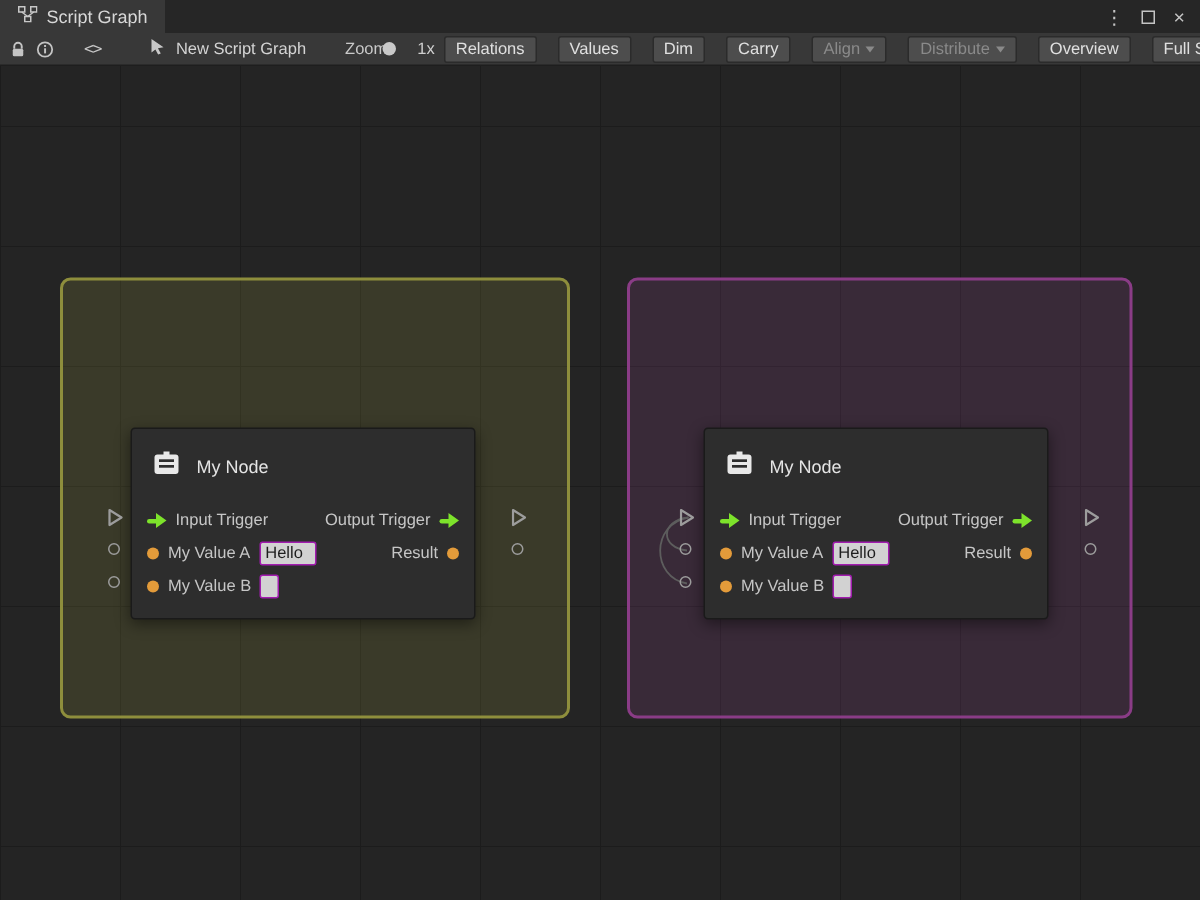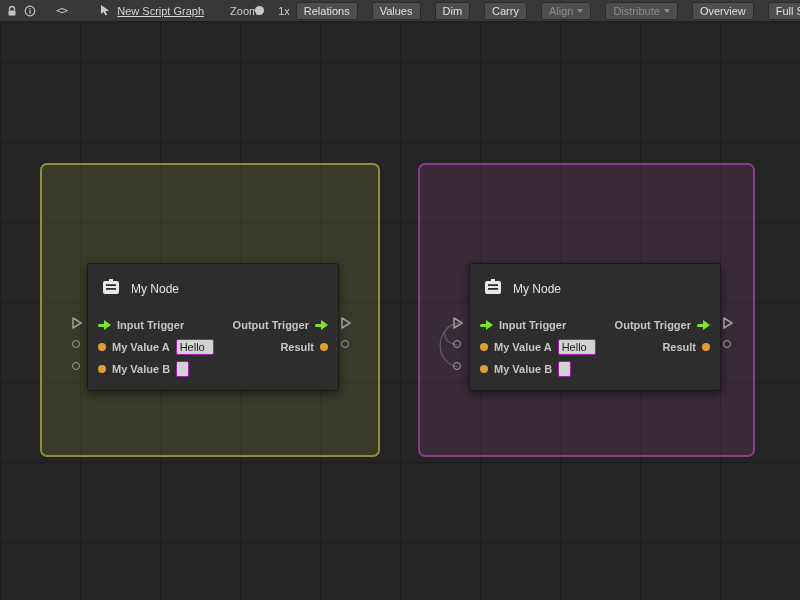--- a/index.html
+++ b/index.html
@@ -17,21 +17,21 @@
 
   
   .toolbar { height:22px; background:#383838; border-bottom:1px solid #1e1e1e;
     display:flex; align-items:center; padding:0 6px; gap:6px; font-size:11px;
     color:#cfcfcf; white-space:nowrap; overflow:hidden; }
   .tb-icon { display:inline-flex; align-items:center; justify-content:center;
     width:18px; height:18px; }
   .tb-sep { width:1px; height:14px; background:#2a2a2a; margin:0 4px; }
   .code-glyph { font-family:"DejaVu Sans Mono", monospace; font-size:11px;
     color:#c9c9c9; letter-spacing:-1px; }
-  .graph-ref { display:flex; align-items:center; gap:6px; margin-left:26px; color:#d4d4d4;text-decoration:underline; }
+  .graph-ref { display:flex; align-items:center; gap:6px; margin-left:26px; color:#d4d4d4; }
   .zoom-label { margin-left:20px; color:#c9c9c9; }
   .zoom-slider { position:relative; width:78px; height:12px; margin:0 4px; }
   .zoom-slider .track { position:absolute; left:0; right:0; top:5px; height:2px;
     background:#5c5c5c; border-radius:1px; }
   .zoom-slider .knob { position:absolute; right:4px; top:1px; width:9px; height:9px;
     border-radius:50%; background:#c9c9c9; }
   .tb-buttons { display:flex; align-items:center; gap:14px; margin-left:auto; }
   .tb-btn { height:18px; display:inline-flex; align-items:center; gap:4px; padding:0 7px;
     background:#4d4d4d; border:1px solid #2b2b2b; border-radius:2px; color:#e0e0e0;
     font-size:11px; font-family:inherit; }
@@ -50,28 +50,28 @@
   .group { position:absolute; border-radius:7px; border:2px solid; }
   .group-header { height:22px; line-height:22px; padding:0 9px; font-size:12px;
     color:#eaeaea; border-radius:4px 4px 0 0; }
   .group-before { left:40px; top:141px; width:340px; height:294px;
     border-color:#8e8e3c; background:rgba(158,158,64,0.18); }
   .group-before .group-header { background:#8a8a3c; }
   .group-after { left:418px; top:141px; width:337px; height:294px;
     border-color:#8a3c86; background:rgba(168,72,162,0.16); }
   .group-after .group-header { background:#833a80; }
 
-  .node { position:absolute; width:252px; height:128px; background:#2d2d2d;
+  .node { position:absolute; width:230px; height:128px; background:#2d2d2d;
     border:1px solid #1a1a1a; border-radius:3px; box-shadow:0 3px 10px rgba(0,0,0,0.45); }
   .node-header { height:50px; display:flex; align-items:center; gap:10px; padding:0 13px; }
   .node-title { font-size:12px; color:#e4e4e4; }
   .port-row { height:22px; display:flex; align-items:center;
     justify-content:space-between; padding:0 10px; }
   .pl, .pr { display:flex; align-items:center; gap:6px; }
-  .plabel { font-size:11px; color:#c6c6c6;font-weight:bold; }
+  .plabel { font-size:11px; color:#c6c6c6; }
 
   .flow-arrow { position:relative; width:13px; height:10px; display:inline-block; flex:none; }
   .flow-arrow::before { content:""; position:absolute; left:0; top:3.5px; width:8px;
     height:3px; background:#7de32b; border-radius:1.5px; }
   .flow-arrow::after { content:""; position:absolute; left:6px; top:0;
     border-left:7px solid #7de32b; border-top:5px solid transparent;
     border-bottom:5px solid transparent; }
   .value-dot { width:8px; height:8px; border-radius:50%; background:#e39b3a;
     display:inline-block; flex:none; }
 
@@ -83,20 +83,38 @@
   .out-port { position:absolute; line-height:0; }
   .out-circ { width:8px; height:8px; border:1.5px solid #9c9c9c; border-radius:50%;
     display:inline-block; background:transparent; }
   .wires { position:absolute; }
 </style>
 </head>
 <body>
 
 <div class="window">
 
+  <div class="tabbar">
+    <div class="tab">
+      <span class="tab-icon">
+        <svg width="13" height="11" viewBox="0 0 13 11">
+          <rect x="0.5" y="0.5" width="4" height="3.5" fill="none" stroke="#c8c8c8"></rect>
+          <rect x="8.5" y="0.5" width="4" height="3.5" fill="none" stroke="#c8c8c8"></rect>
+          <rect x="4.5" y="7" width="4" height="3.5" fill="none" stroke="#c8c8c8"></rect>
+          <path d="M2.5 4 L6.5 7 M10.5 4 L6.5 7" stroke="#c8c8c8" fill="none"></path>
+        </svg>
+      </span>
+      <span class="tab-label">Script Graph</span>
+    </div>
+    <div class="win-controls">
+      <span>⋮</span>
+      <span class="maxbox"></span>
+      <span>×</span>
+    </div>
+  </div>
 
   <div class="toolbar">
     <span class="tb-icon">
       <svg width="12" height="12" viewBox="0 0 12 12">
         <path d="M3.5 5.5 V4 a2.5 2.5 0 0 1 5 0 v1.5" stroke="#c4c4c4" fill="none" stroke-width="1.3"></path>
         <rect x="2.5" y="5.5" width="7" height="5" rx="1" fill="#c4c4c4"></rect>
       </svg>
     </span>
     <span class="tb-icon">
       <svg width="12" height="12" viewBox="0 0 12 12">

